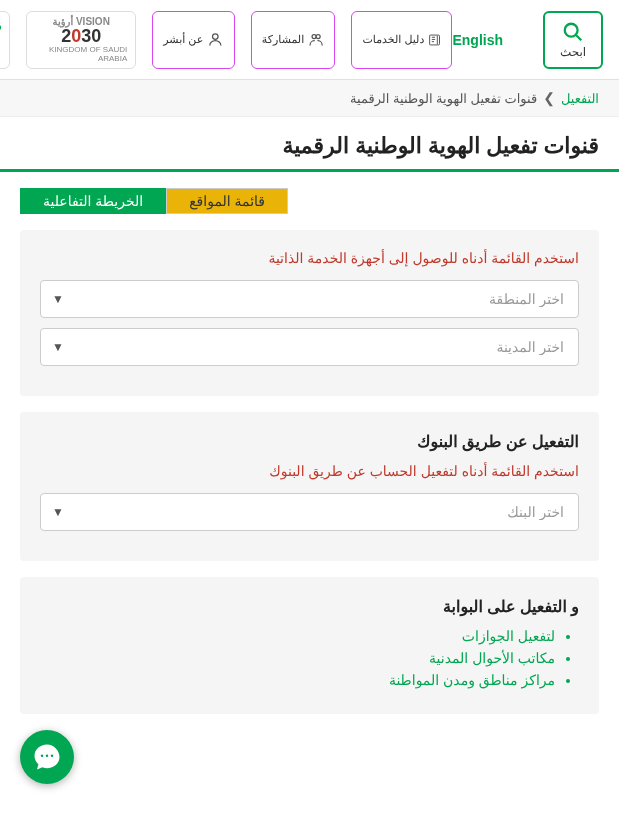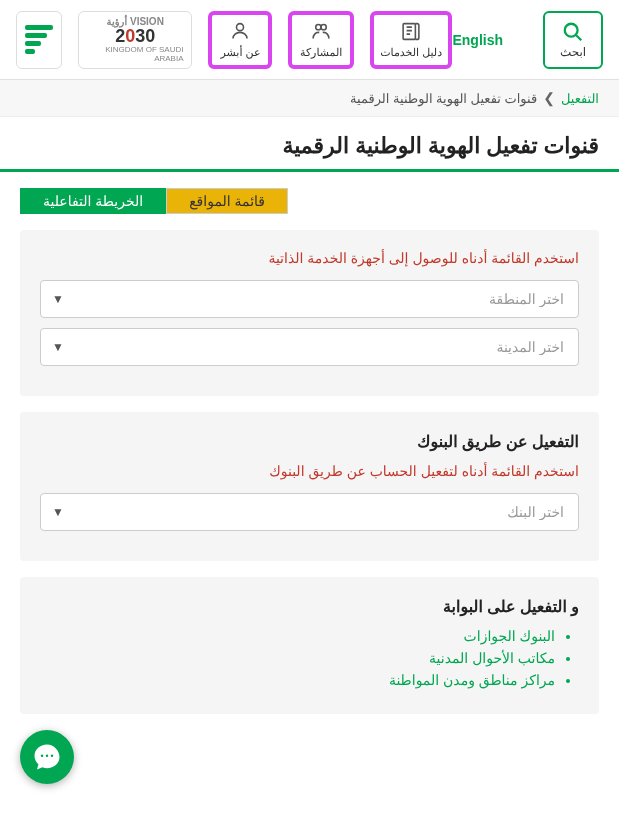--- a/index.html
+++ b/index.html
@@ -57,25 +57,24 @@
       text-decoration: none;
       text-align: center;
     }
     .header-right {
       display: flex;
       align-items: center;
       gap: 16px;
     }
     .header-icon-item {
       display: flex;
-      flex-direction: column;
       align-items: center;
       gap: 4px;
       cursor: pointer;
-      border: 4px solid #d946ef;
+      border: 1px solid #d946ef;
       border-radius: 6px;
       padding: 6px 10px;
       min-width: 64px;
       height: 58px;
       justify-content: center;
     }
     .header-icon-item svg {
       width: 28px;
       height: 28px;
     }
@@ -368,21 +367,21 @@
       <select class="select-field">
         <option value="">اختر البنك</option>
       </select>
       <span class="select-arrow">▼</span>
     </div>
   </div>
 
   <div class="section-card">
     <div class="section-title">و التفعيل على البوابة</div>
     <ul class="portal-list">
-      <li>البنوك الجوازات</li>
+      <li>لتفعيل الجوازات</li>
       <li>مكاتب الأحوال المدنية</li>
       <li>مراكز مناطق ومدن المواطنة</li>
     </ul>
   </div>
 
 </div>
 
 <div class="chat-btn">
   <svg viewBox="0 0 24 24">
     <path d="M12 2C6.48 2 2 6.03 2 11c0 2.7 1.2 5.1 3.1 6.8L4 22l4.4-1.8C9.5 20.7 10.7 21 12 21c5.52 0 10-4.03 10-9S17.52 2 12 2z"></path>

